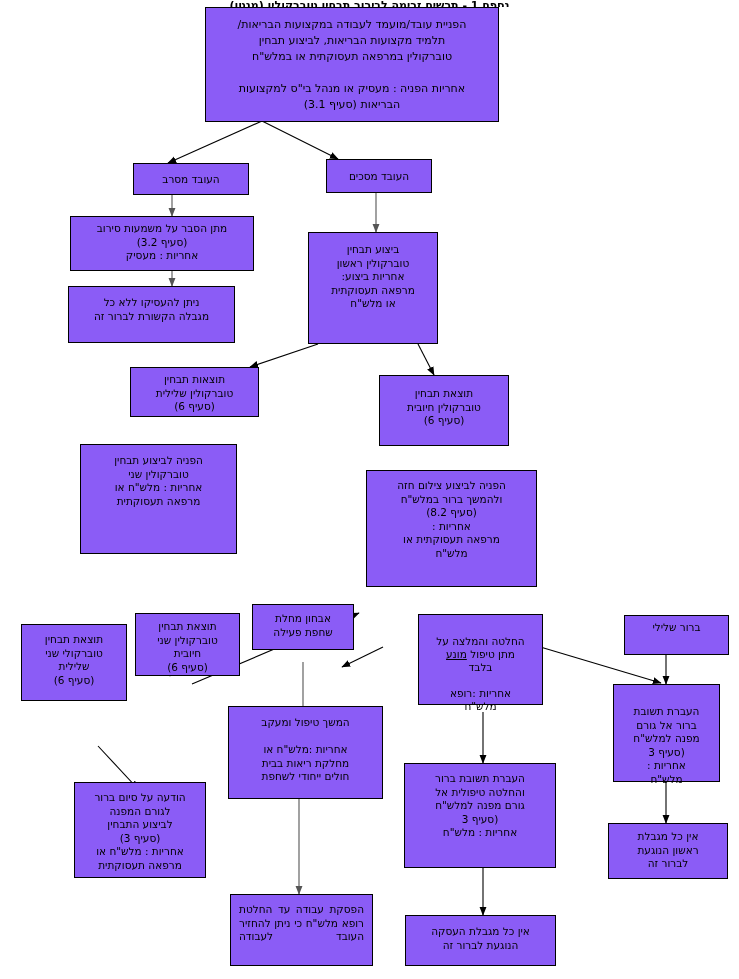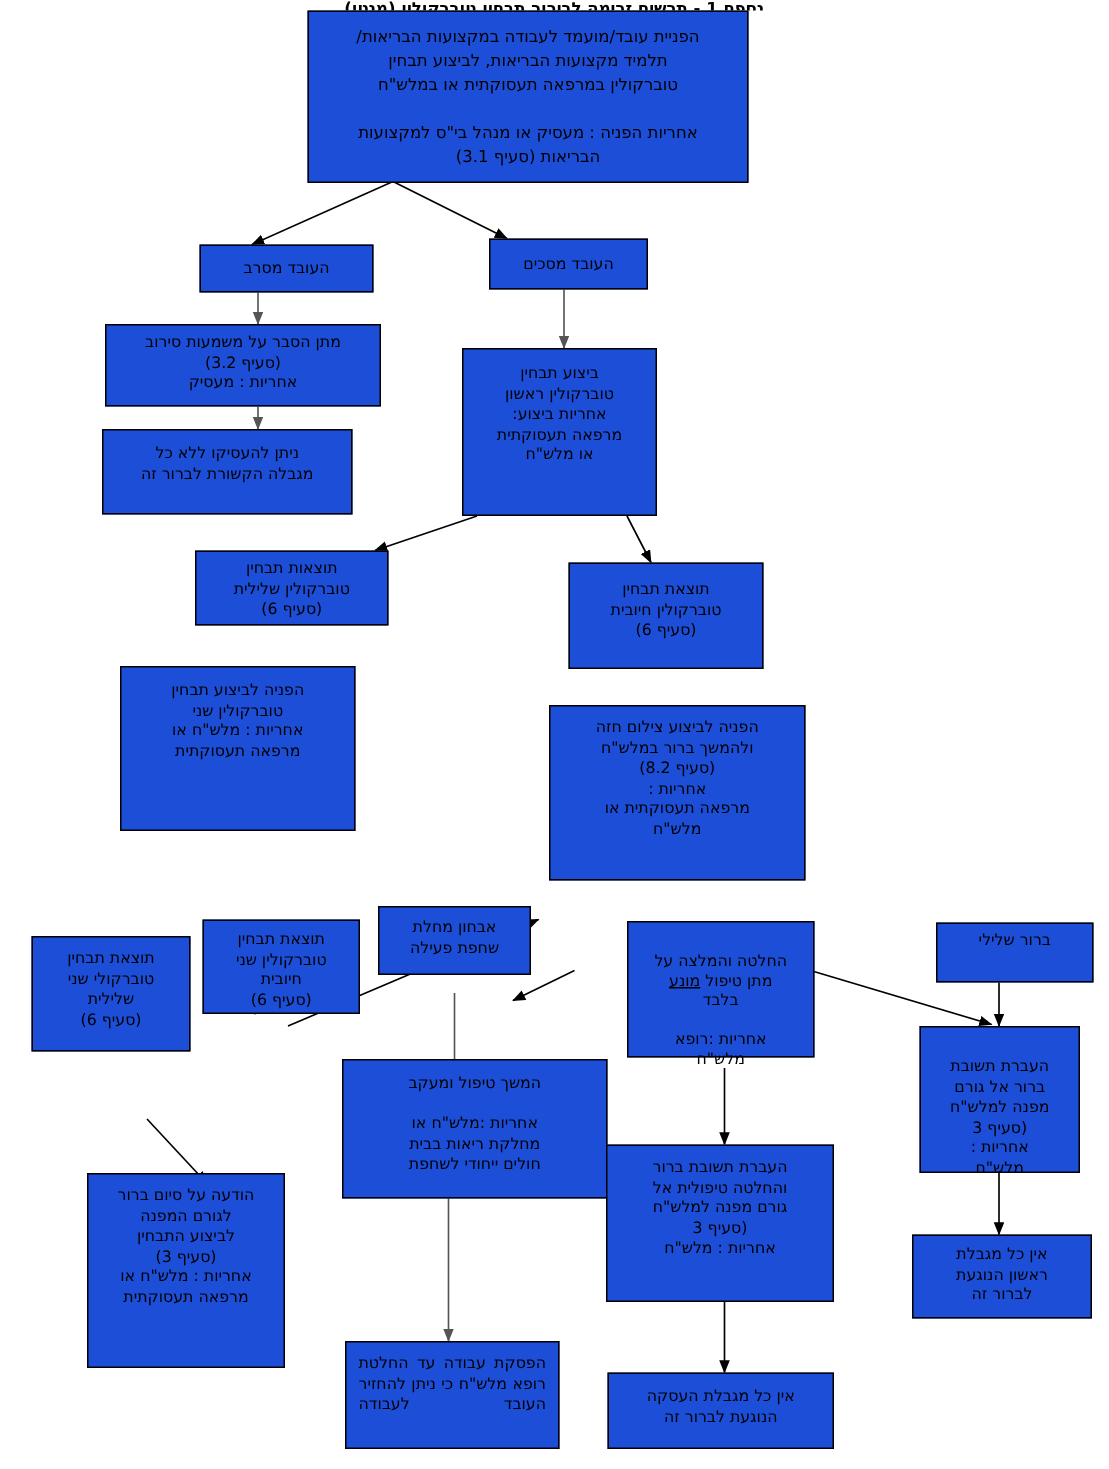--- a/index.html
+++ b/index.html
@@ -24,21 +24,21 @@
     line-height:11px;
     text-decoration:underline;
     font-weight:bold;
     white-space:nowrap;
     color:#000;
   }
   .node{
     position:absolute;
     box-sizing:border-box;
     border:1px solid #000000;
-    background:#1d4ed8;
+    background:#8b5cf6;
     direction:rtl;
     text-align:center;
     font-size:10.5px;
     line-height:13.5px;
     padding:5px 4px 3px 4px;
     white-space:pre-line;
     z-index:3;
   }
   .node.tight{line-height:13px;}
   .node.justify{text-align:justify;text-align-last:justify;padding-left:8px;padding-right:8px;}
@@ -181,28 +181,28 @@
 בלבד
 
 אחריות :רופא
 מלש"ח</span>
   </div>
 
   <div class="node" style="left:624px; top:615px; width:105px; height:40px; display:flex; align-items:flex-start; justify-content:center;">
     <span>ברור שלילי</span>
   </div>
 
-  <div class="node" style="left:58px; top:782px; width:132px; height:130px; padding-top:8px;">הודעה על סיום ברור
+  <div class="node" style="left:74px; top:782px; width:132px; height:96px; padding-top:8px;">הודעה על סיום ברור
 לגורם המפנה
 לביצוע התבחין
 (סעיף 3)
 אחריות :  מלש"ח או
 מרפאה תעסוקתית</div>
 
-  <div class="node" style="left:228px; top:706px; width:177px; height:93px; padding-top:9px;">המשך טיפול ומעקב
+  <div class="node" style="left:228px; top:706px; width:155px; height:93px; padding-top:9px;">המשך טיפול ומעקב
 
 אחריות :מלש"ח או
 מחלקת ריאות בבית
 חולים ייחודי לשחפת</div>
 
   <div class="node justify" style="left:230px; top:894px; width:143px; height:72px; padding-top:8px; white-space:normal;">הפסקת עבודה עד החלטת רופא מלש"ח כי ניתן להחזיר העובד לעבודה</div>
 
   <div class="node" style="left:404px; top:763px; width:152px; height:105px; padding-top:8px;">העברת תשובת ברור
 והחלטה טיפולית אל
 גורם מפנה למלש"ח

